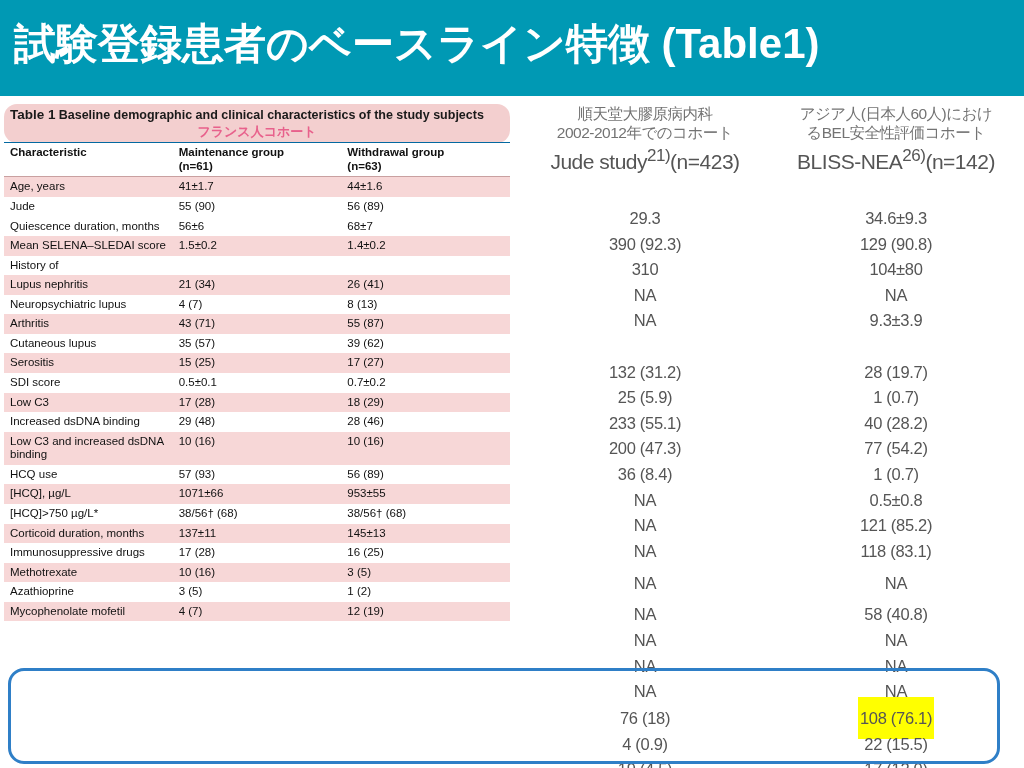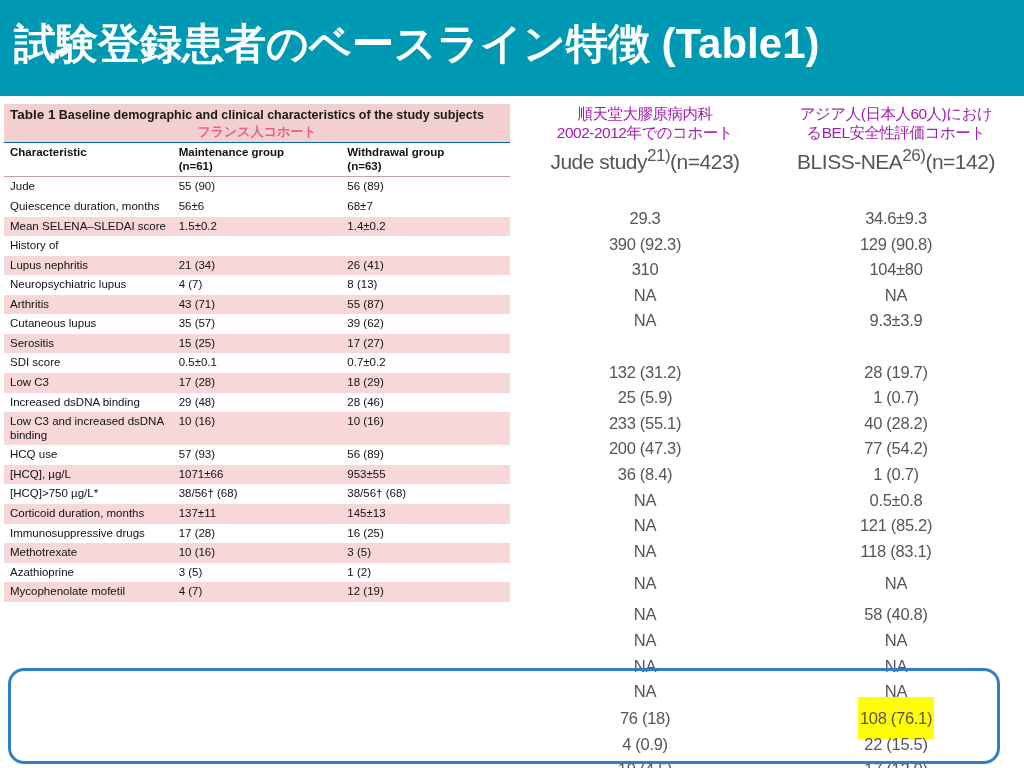--- a/index.html
+++ b/index.html
@@ -51,20 +51,21 @@
     color: #111111;
   }
   table.jtable td, table.jtable th {
     padding: 3px 6px;
     vertical-align: top;
     line-height: 1.18;
   }
   .cap-row td {
     background: #f3cfcf;
     padding: 8px 8px 10px 8px;
+    border-radius: 13px;
   }
   .cap-label {
     font-weight: bold;
     font-size: 13.5px;
     color: #1a1a1a;
   }
   .cap-text {
     font-weight: bold;
     font-size: 12.5px;
     color: #1a1a1a;
@@ -97,21 +98,21 @@
     position: absolute;
     text-align: center;
     color: #555555;
     font-size: 16px;
     line-height: 1.25;
   }
   #rhead-a { left: 520px; top: 104px; width: 250px; }
   #rhead-b { left: 770px; top: 104px; width: 252px; }
   .rhead-top {
     font-size: 15.5px;
-    color: #a21caf;
+    color: #737373;
     letter-spacing: -0.5px;
   }
   .rhead-main {
     font-size: 21px;
     color: #555555;
     margin-top: 2px;
     letter-spacing: -0.5px;
   }
   .rhead-main sup { font-size: 17px; }
   .rvals {
@@ -170,20 +171,25 @@
           <td class="c2">
             <span>Maintenance group</span><br>
             <span>(n=61)</span>
           </td>
           <td class="c3">
             <span>Withdrawal group</span><br>
             <span>(n=63)</span>
           </td>
         </tr>
 
+        <tr class="shade">
+          <td class="c1">Age, years</td>
+          <td class="c2">41±1.7</td>
+          <td class="c3">44±1.6</td>
+        </tr>
         <tr class="plain">
           <td class="c1">Jude</td>
           <td class="c2">55 (90)</td>
           <td class="c3">56 (89)</td>
         </tr>
         <tr class="plain">
           <td class="c1">Quiescence duration, months</td>
           <td class="c2">56±6</td>
           <td class="c3">68±7</td>
         </tr>

